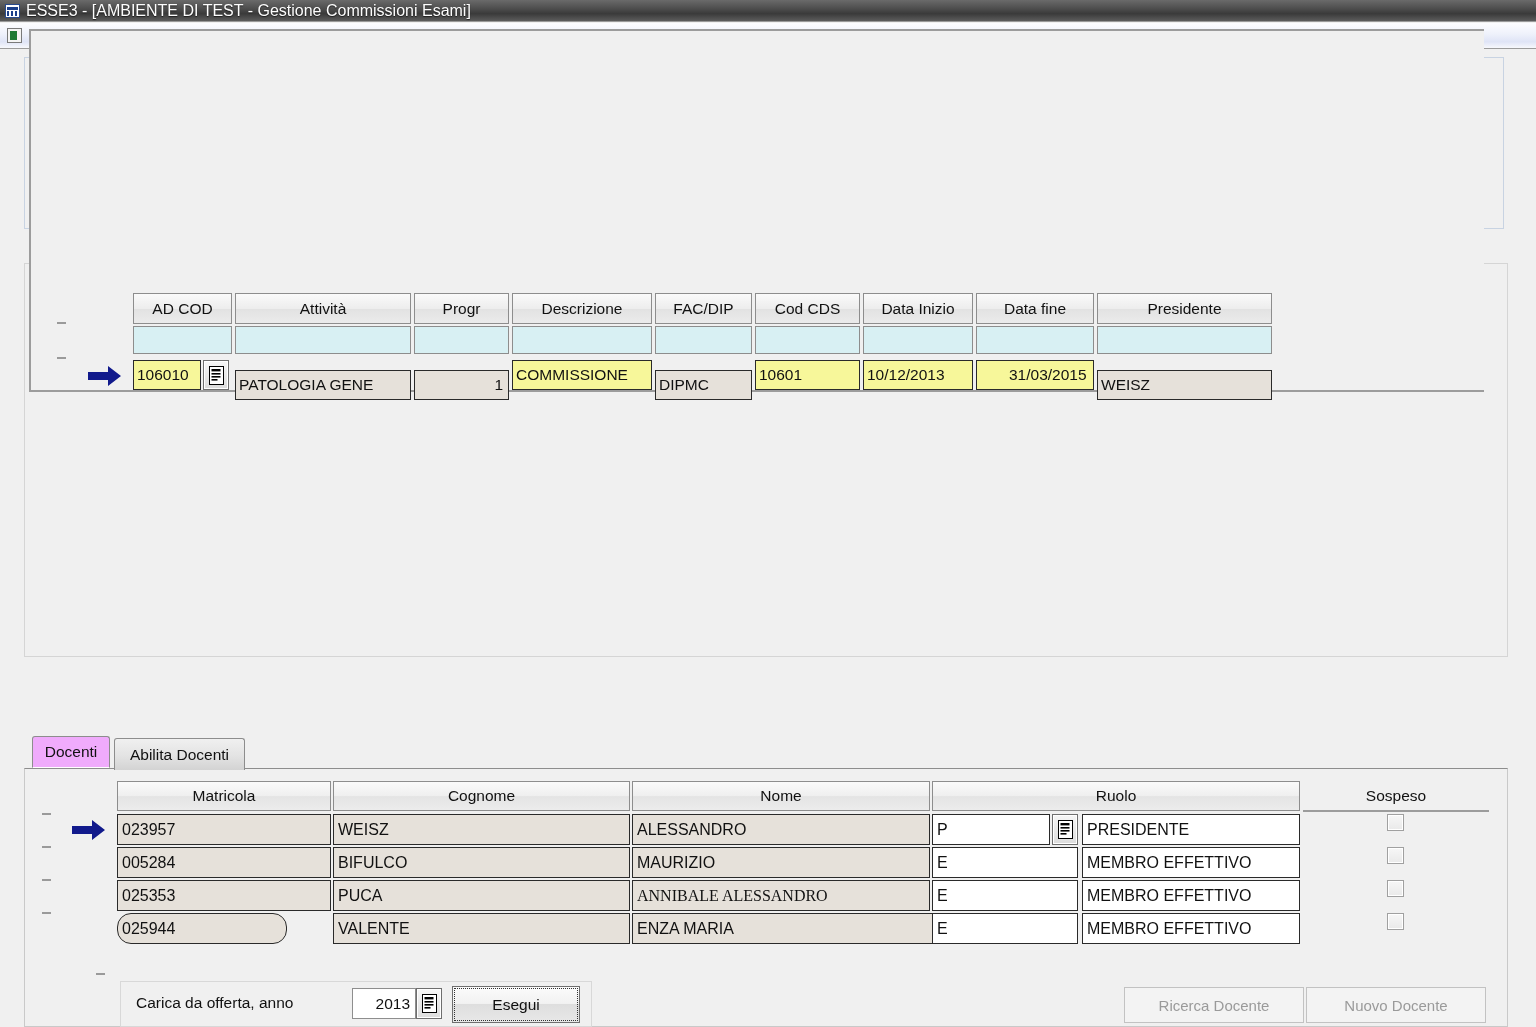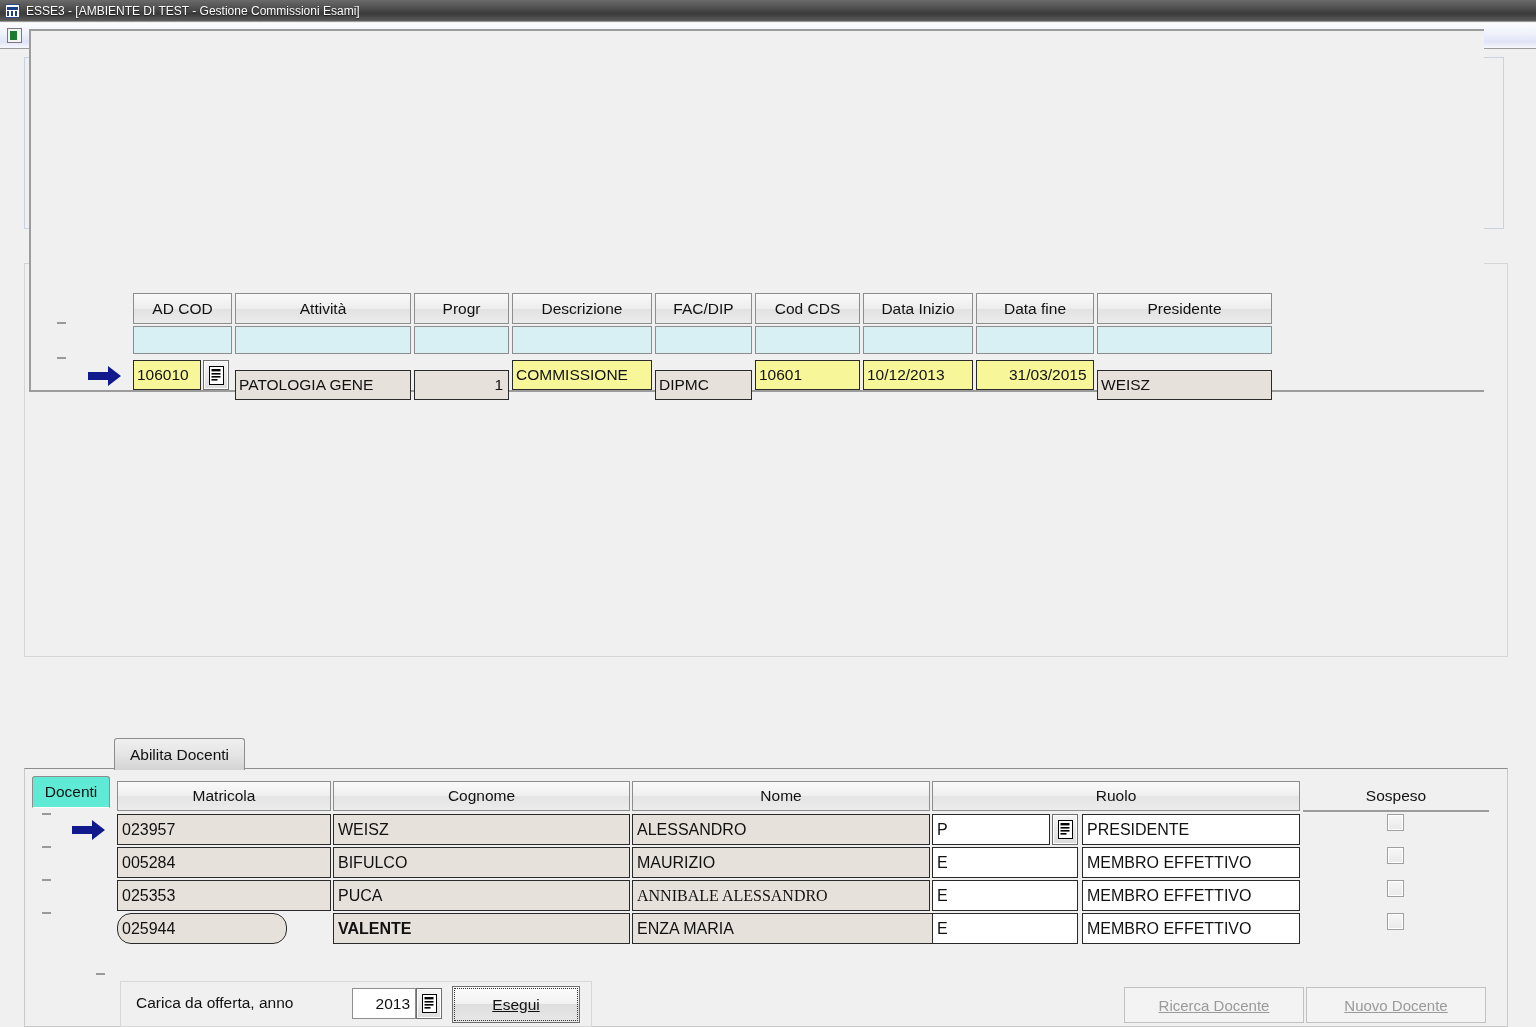--- a/index.html
+++ b/index.html
@@ -29,21 +29,21 @@
   }
   .title-ico::before {
     content: ""; position: absolute; left: 1px; top: 2px; right: 1px; height: 3px;
     background: #1b3f8b;
   }
   .title-ico::after {
     content: ""; position: absolute; left: 1px; top: 6px; right: 1px; bottom: 1px;
     background: repeating-linear-gradient(to right, #1b3f8b 0 2px, #ffffff 2px 4px);
   }
   .titlebar-text {
-    font-size: 12px; color: #fdfdfd; white-space: nowrap;
+    font-size: 16px; color: #fdfdfd; white-space: nowrap;
     text-shadow: 0 1px 1px rgba(0,0,0,.6);
   }
 
   
   .menubar {
     position: absolute; left: 0; top: 23px; width: 1536px; height: 26px;
     background: linear-gradient(to bottom, #fdfdff 0%, #eef1fb 45%, #dfe4f6 75%, #f7f8fc 100%);
     border-bottom: 1px solid #9b9b9b;
     display: flex; align-items: center; padding-left: 7px; gap: 0px;
   }
@@ -99,21 +99,20 @@
   }
   .lov svg { display: block; }
 
   .btn {
     position: absolute;
     background: linear-gradient(to bottom, #fbfbfb 0%, #f2f2f2 47%, #dedede 50%, #e8e8e8 100%);
     border: 1px solid #7d7d7d;
     font-size: 15.5px; color: #111;
     display: flex; align-items: center; justify-content: center;
     cursor: pointer;
-    text-decoration: underline;
   }
   .btn.focus { border: 1px solid #6e6e6e; outline: 1px dotted #333; outline-offset: -3px; }
   .btn.flat {
     background: #f3f3f3; border: 1px solid #c2c2c2; color: #9a9a9a;
     font-size: 15px;
   }
 
   
   .grid-panel {
     position: absolute; left: 24px; top: 263px; width: 1484px; height: 394px;
@@ -153,21 +152,21 @@
   }
 
   
   .tab {
     position: absolute; height: 32px;
     display: flex; align-items: center; justify-content: center;
     font-size: 15.5px; color: #111; cursor: pointer;
     border: 1px solid #8d8d8d; border-bottom: none;
     border-radius: 3px 3px 0 0;
   }
-  .tab.active { background: #5eead4; z-index: 3; border-bottom: 1px solid #ffffff; margin-top: 40px; }
+  .tab.active { background: #f0abfc; z-index: 3; border-bottom: 1px solid #ffffff; }
   .tab.inactive {
     background: linear-gradient(to bottom,#f0f0f0,#e3e3e3 55%,#d3d3d3);
     z-index: 1;
   }
   .tabpanel {
     position: absolute; left: 24px; top: 768px; width: 1484px; height: 259px;
     background: #f0f0f0; border: 1px solid #c9c9c9; border-top: 1px solid #8d8d8d;
   }
 
   
@@ -344,21 +343,21 @@
 <div class="collapse-dash" style="left:42px; top:879px;"></div>
 <div class="dcell beige" style="left:117px; top:880px; width:214px;">025353</div>
 <div class="dcell beige" style="left:333px; top:880px; width:297px;">PUCA</div>
 <div class="dcell beige" style="left:632px; top:880px; width:298px;font-family:Liberation Serif, serif;">ANNIBALE ALESSANDRO</div>
 <div class="dcell white" style="left:932px; top:880px; width:146px;">E</div>
 <div class="dcell white" style="left:1082px; top:880px; width:218px;">MEMBRO EFFETTIVO</div>
 <div class="chk" style="left:1387px; top:880px;"></div>
 
 <div class="collapse-dash" style="left:42px; top:912px;"></div>
 <div class="dcell beige" style="left:117px; top:913px; width:170px;border-radius:14px;">025944</div>
-<div class="dcell beige" style="left:333px; top:913px; width:297px;font-weight:bold;">VALENTE</div>
+<div class="dcell beige" style="left:333px; top:913px; width:297px;">VALENTE</div>
 <div class="dcell beige" style="left:632px; top:913px; width:304px;">ENZA MARIA</div>
 <div class="dcell white" style="left:932px; top:913px; width:146px;">E</div>
 <div class="dcell white" style="left:1082px; top:913px; width:218px;">MEMBRO EFFETTIVO</div>
 <div class="chk" style="left:1387px; top:913px;"></div>
 
 <div class="collapse-dash" style="left:96px; top:973px;"></div>
 <div class="subpanel" style="left:120px; top:981px; width:472px; height:46px;"></div>
 <div class="lbl" style="left:136px; top:994px; width:230px; text-align:left;">Carica da offerta, anno</div>
 <div class="inp right" style="left:352px; top:988px; width:64px; height:31px;">2013</div>
 <div class="lov" style="left:416px; top:988px; width:26px; height:31px;">

